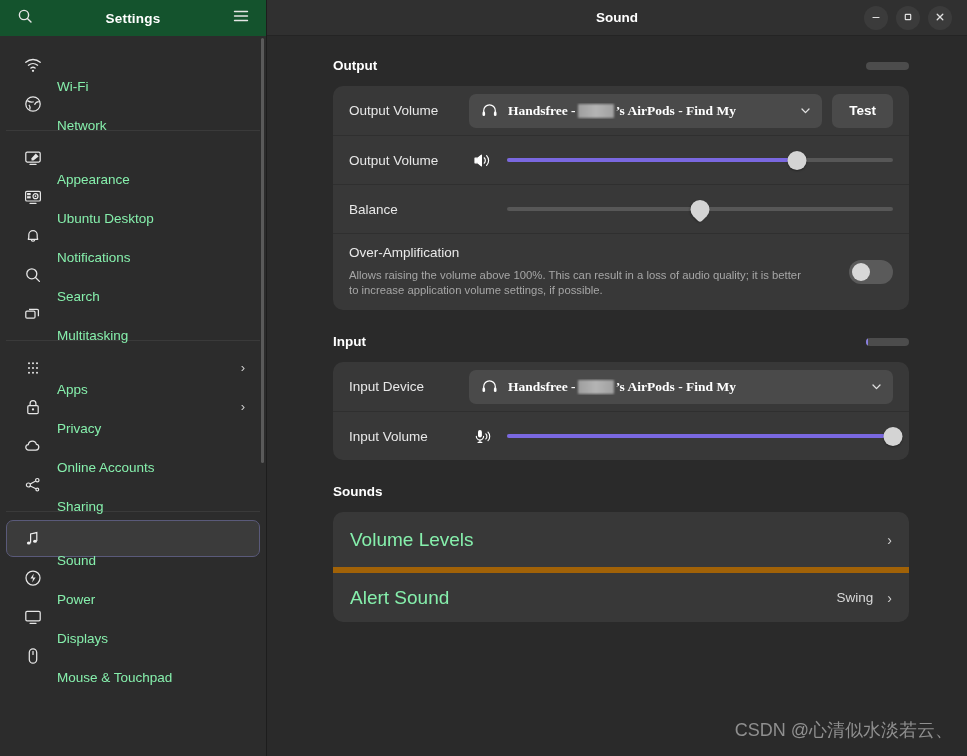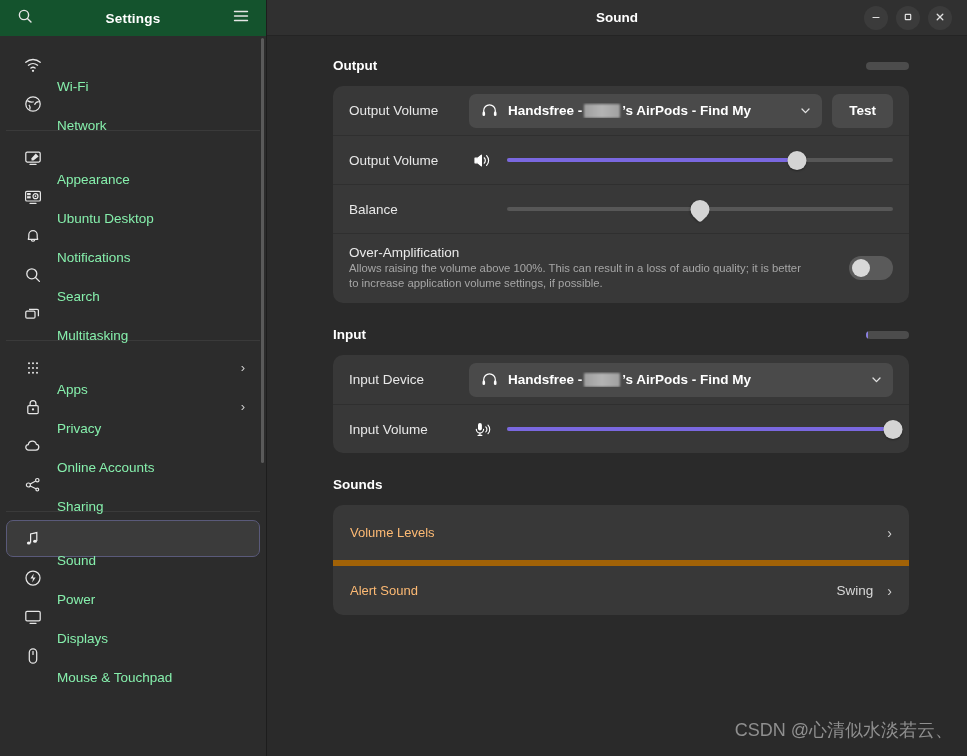--- a/index.html
+++ b/index.html
@@ -165,21 +165,21 @@
     border-radius: 7px;
     display: flex; align-items: center;
     padding: 0 10px 0 12px;
     cursor: pointer;
     min-width: 0;
   }
   .dd-icon { margin-right: 10px; display: flex; align-items: center; color: #ffffff; }
   .dd-text {
     font-size: 13.5px; font-weight: bold; color: #ffffff;
     white-space: nowrap; overflow: hidden; text-overflow: ellipsis;
-    display: flex; align-items: center; gap: 0px;
+    display: flex; align-items: center; gap: 0px; font-family: Liberation Serif, serif;
   }
   .redacted {
     display: inline-block;
     width: 36px; height: 14px;
     background: linear-gradient(90deg,#9e9e9e,#b4b4b4,#a0a0a0);
     border-radius: 1px;
     margin: 0 2px;
     filter: blur(1.2px);
     vertical-align: middle;
   }
@@ -232,21 +232,21 @@
   .slider-pad-left { padding-left: 14px; }
 
   
   .row-oa {
     display: flex; align-items: center;
     padding: 11px 16px 12px 16px;
     border-top: 1px solid #2f2f2f;
     min-height: 60px;
   }
   .oa-text { flex: 1; padding-right: 18px; }
-  .oa-title { font-size: 13.5px; color: #e9e9e9; margin-bottom: 1px; }
+  .oa-title { font-size: 13.5px; color: #e9e9e9; margin-bottom: 8px; }
   .oa-desc { font-size: 11.3px; color: #a6a6a6; line-height: 1.33; max-width: 455px; }
   .toggle {
     width: 44px; height: 24px; border-radius: 12px;
     background: #5a5a5a;
     position: relative; cursor: pointer; flex-shrink: 0;
   }
   .toggle-knob {
     position: absolute; top: 3px; left: 3px;
     width: 18px; height: 18px; border-radius: 50%;
     background: #d8d8d8;
@@ -254,21 +254,21 @@
 
   
   .row-link {
     display: flex; align-items: center;
     padding: 0 17px;
     min-height: 55px;
     border-top: 6px solid #a16207;
     cursor: pointer;
   }
   .row-link:first-child { border-top: none; }
-  .rl-label { font-size: 13px; color: #fdba74; }
+  .rl-label { font-size: 19px; color: #86efac; }
   .rl-value { margin-left: auto; font-size: 13.5px; color: #d8d8d8; }
   .rl-chevron { margin-left: 14px; color: #cfcfcf; font-size: 14px; line-height: 1; }
 
   .watermark {
     position: absolute; right: 14px; bottom: 14px;
     font-size: 18px; color: #8f8f8f;
     pointer-events: none; white-space: nowrap;
   }
 </style>
 </head>

